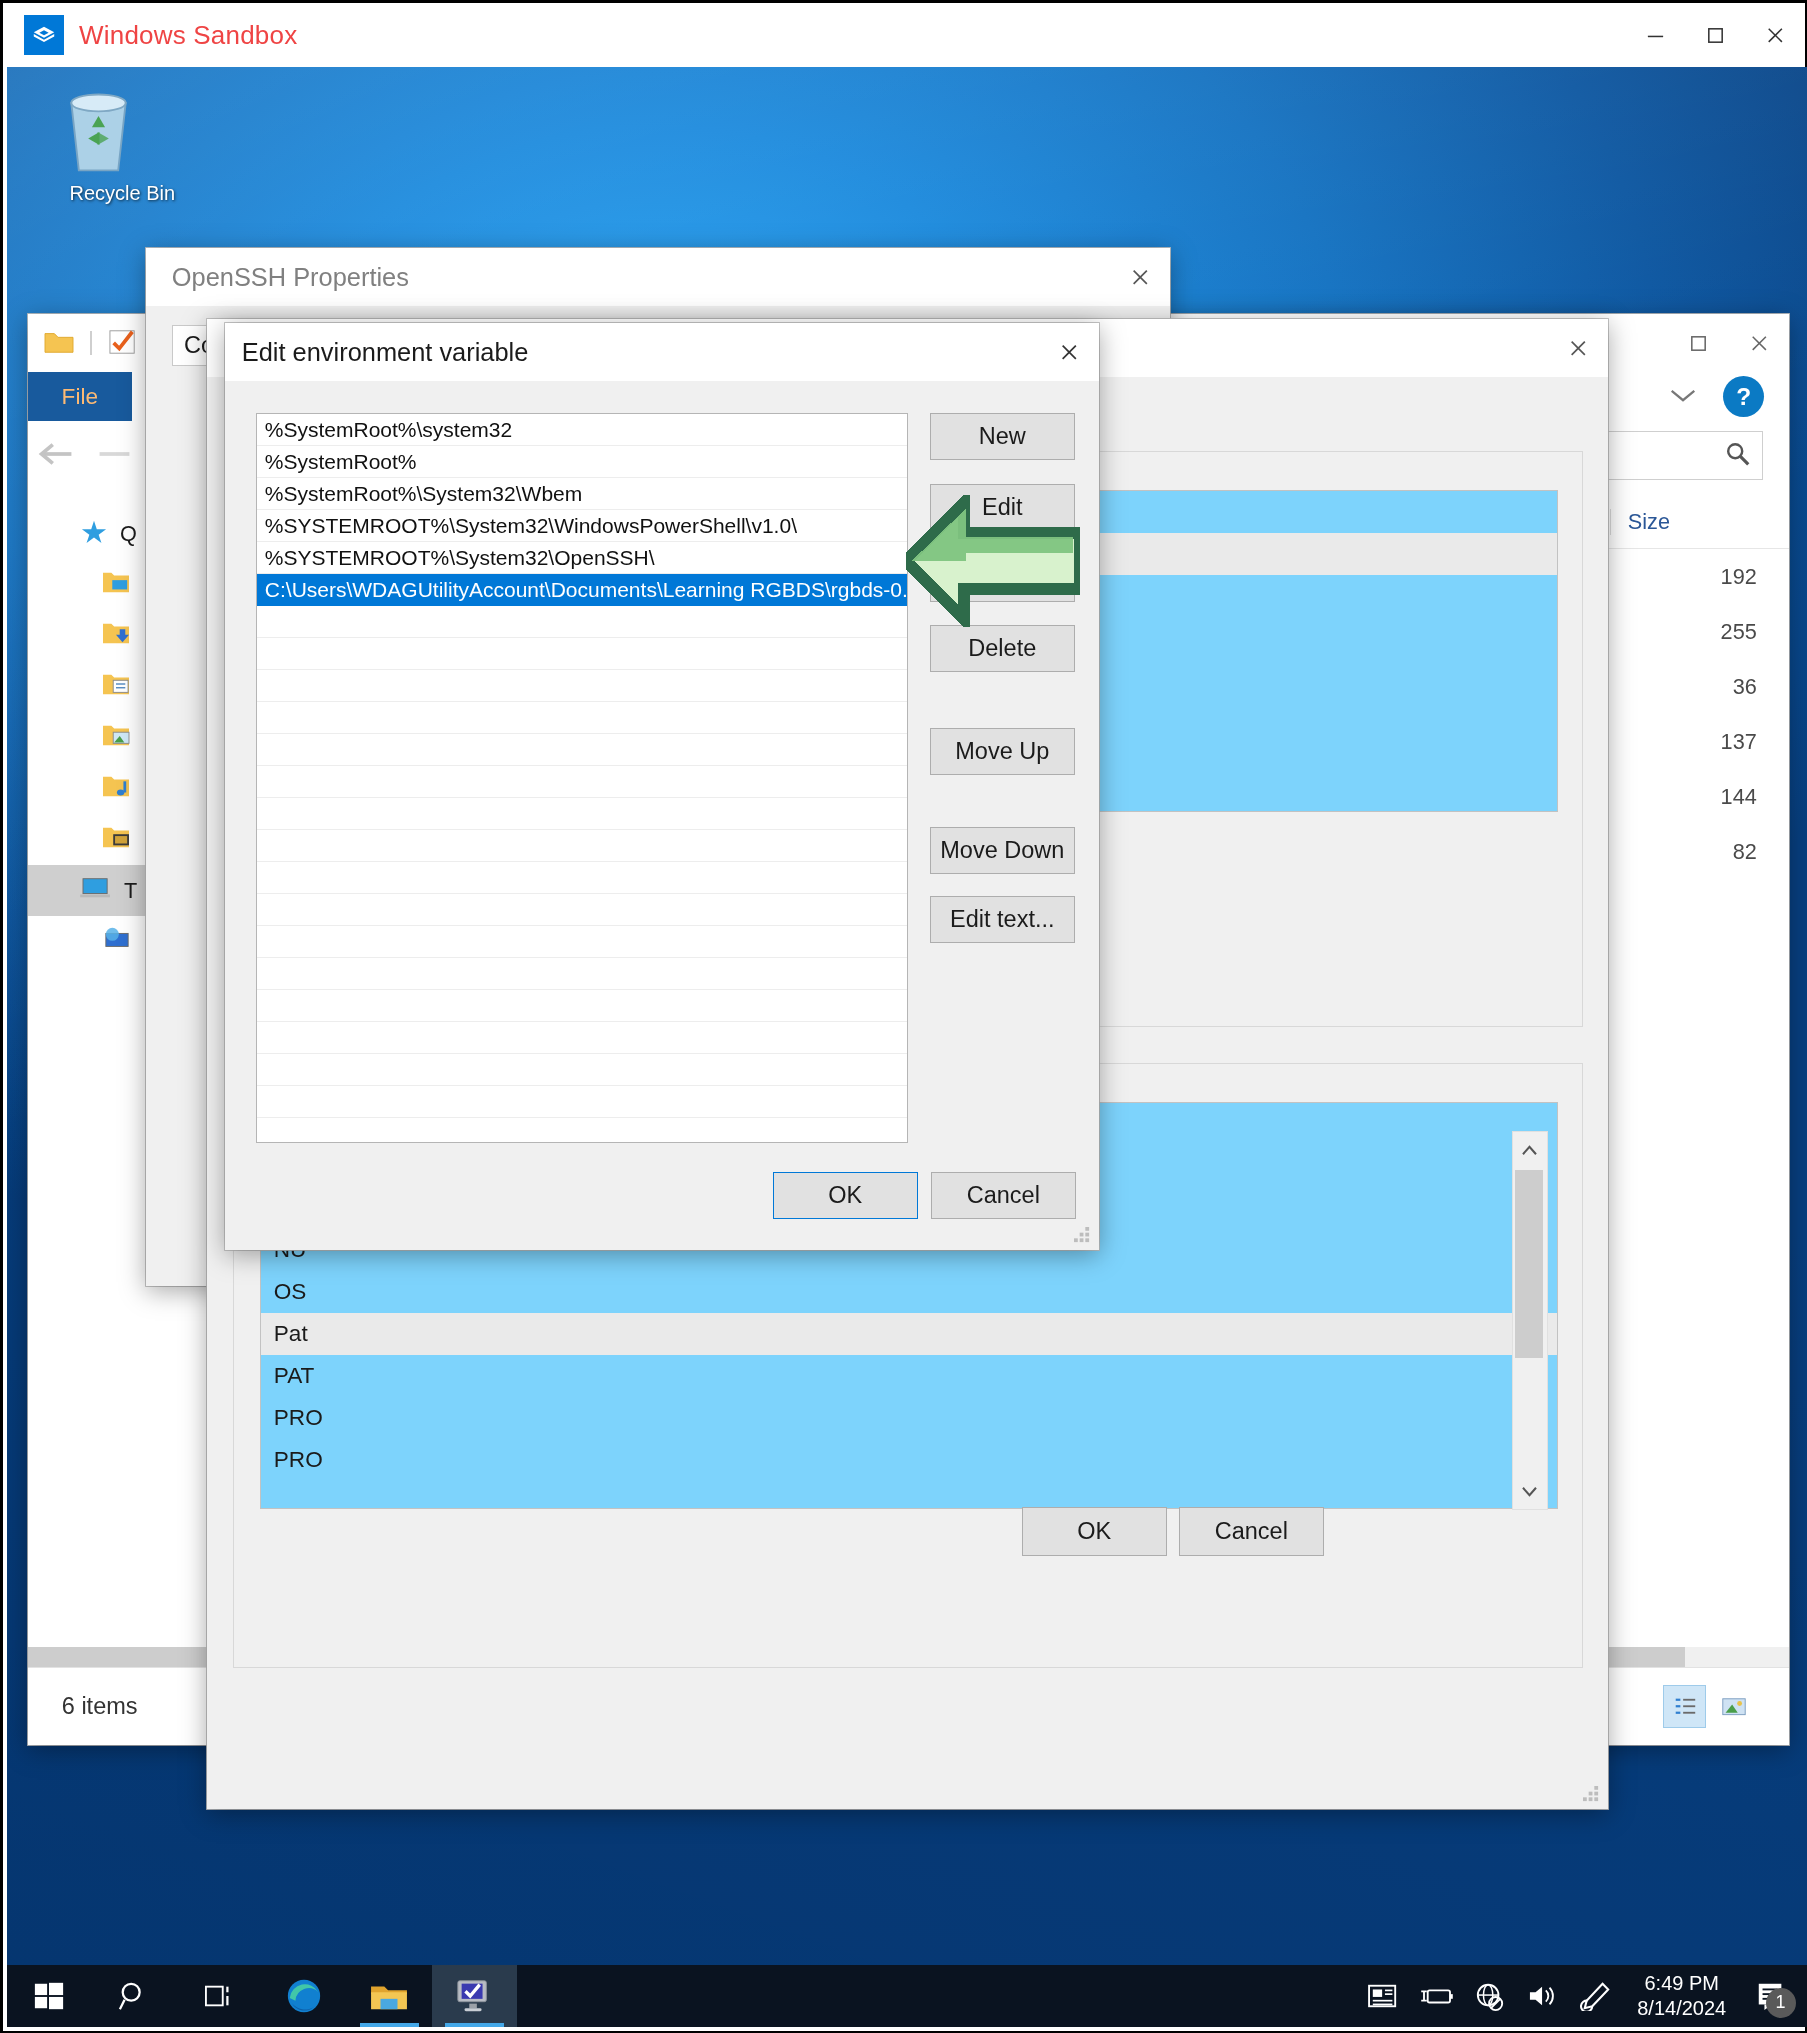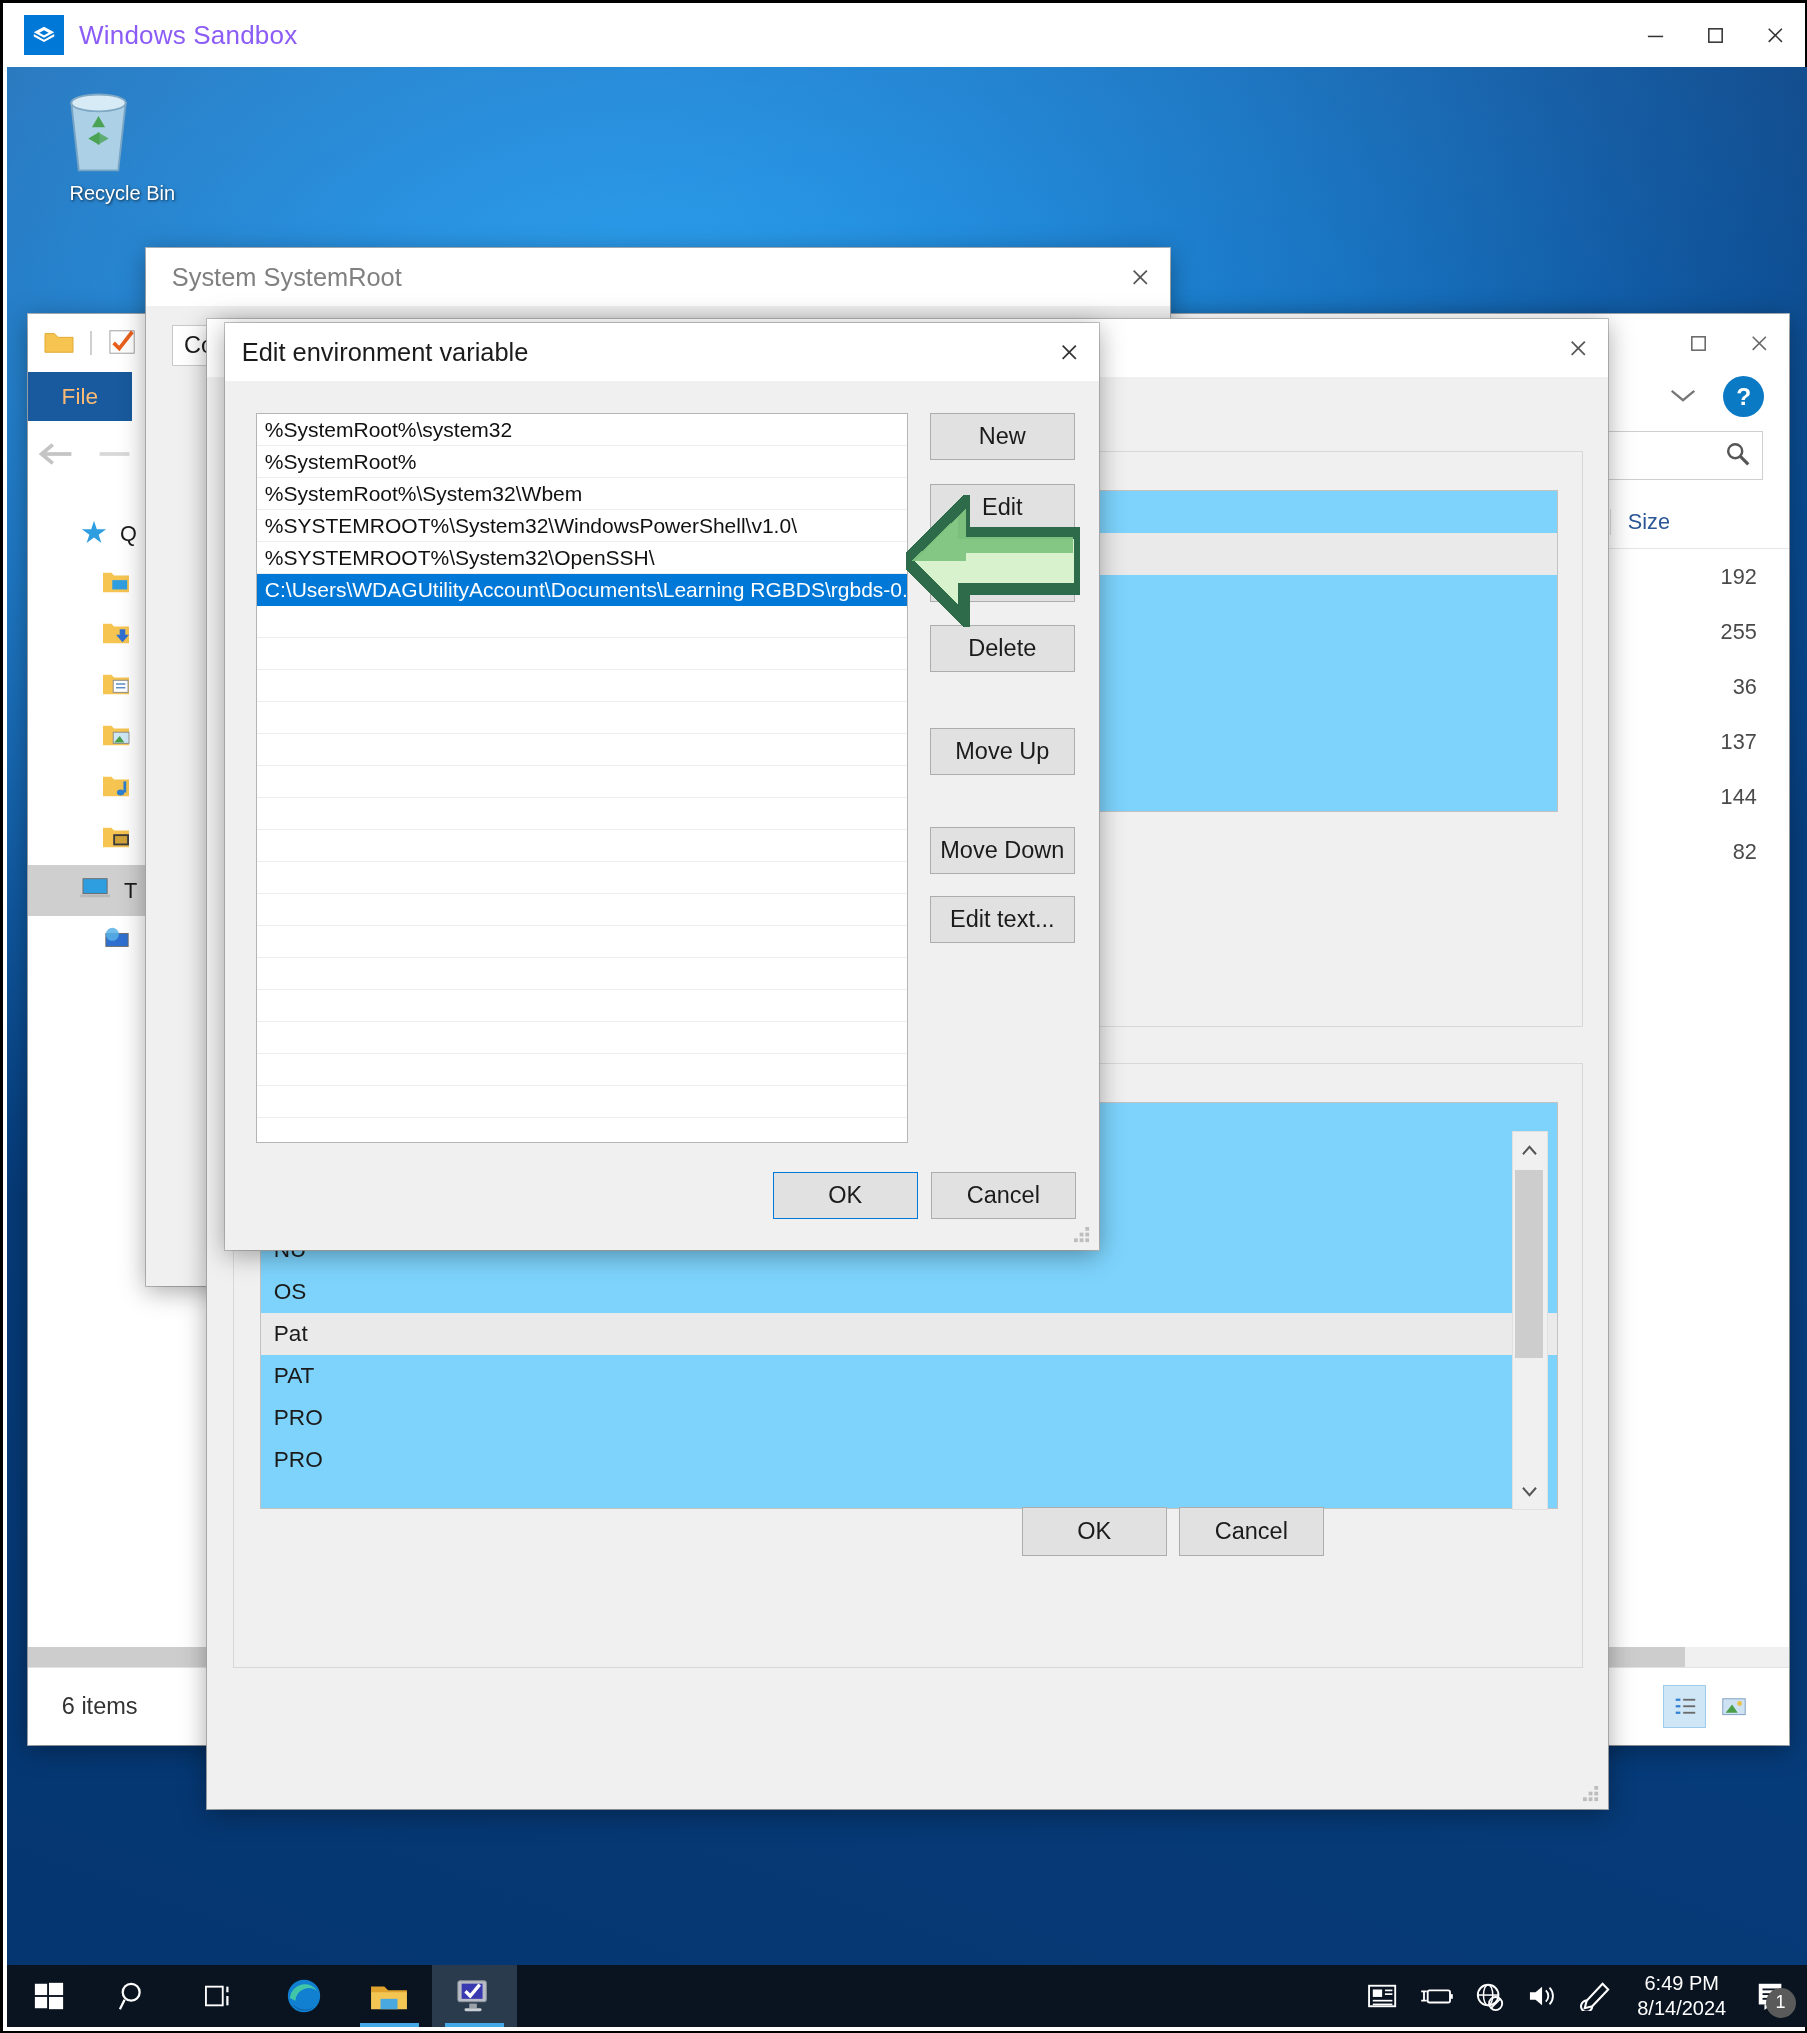--- a/index.html
+++ b/index.html
@@ -19,21 +19,21 @@
   #sandbox-titlebar {
     position: absolute; left: 0; top: 0; width: 100%; height: 64px;
     background: #ffffff; display: flex; align-items: center;
   }
   #sandbox-logo {
     width: 40px; height: 40px; margin-left: 21px; background: #0078d7;
     display: flex; align-items: center; justify-content: center;
   }
   #sandbox-logo svg { display:block; }
   #sandbox-title {
-    margin-left: 15px; font-size: 26px; color: #8b5cf6; letter-spacing: 0.2px;
+    margin-left: 15px; font-size: 26px; color: #ef4444; letter-spacing: 0.2px;
   }
   .caption-btns { position: absolute; right: 0; top: 0; height: 64px; display: flex; }
   .caption-btn {
     width: 60px; height: 64px; display: flex; align-items: center; justify-content: center;
     color: #333; font-size: 19px; line-height: 1;
   }
   .caption-btn svg { display: block; }
 
   
   #desktop {
@@ -465,21 +465,21 @@
                 <polygon points="6,20 13,11 19,20" fill="#4a9e4a"></polygon>
                 <circle cx="21" cy="10" r="2.6" fill="#e8c24a"></circle>
               </svg>
           </span>
         </span>
       </div>
     </div>
 
     <div class="win" id="sysprops">
       <div class="win-title">
-        <span class="t">System SystemRoot</span>
+        <span class="t">OpenSSH Properties</span>
         <span class="win-close">
           <svg width="24.5" height="24.5" viewBox="0 0 26 26">
               <line x1="6" y1="6" x2="20" y2="20" stroke="#555" stroke-width="1.8"></line>
               <line x1="20" y1="6" x2="6" y2="20" stroke="#555" stroke-width="1.8"></line>
             </svg>
         </span>
       </div>
       <div style="position:absolute;left:26px;top:77px;width:113px;height:41px;border:0.9px solid #c9c9c9;background:#fff;display:flex;align-items:center;padding-left:11.3px;font-size:23.5px;color:#1b1b1b;box-sizing:border-box;">Co</div>
     </div>
 

